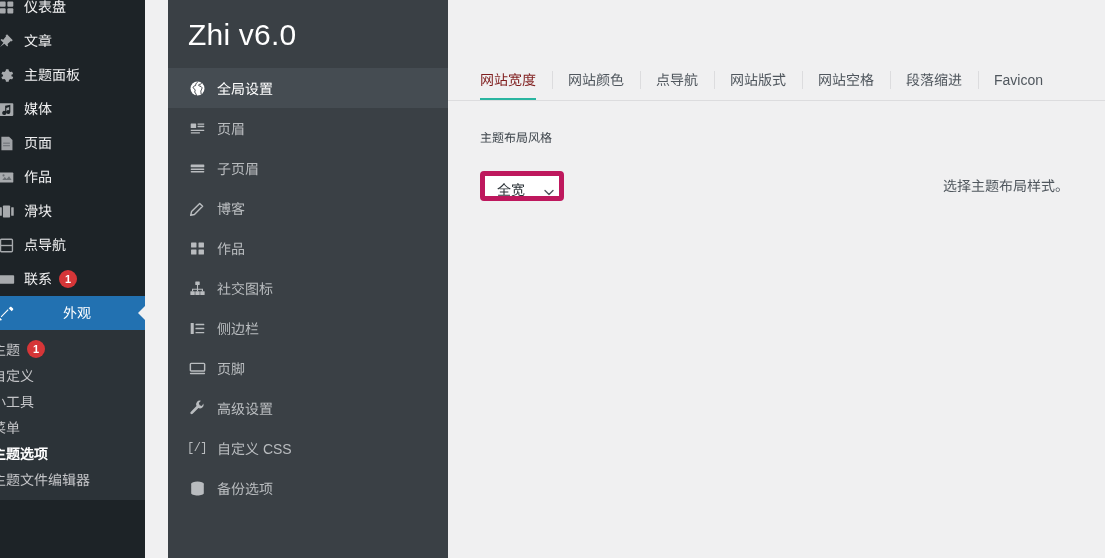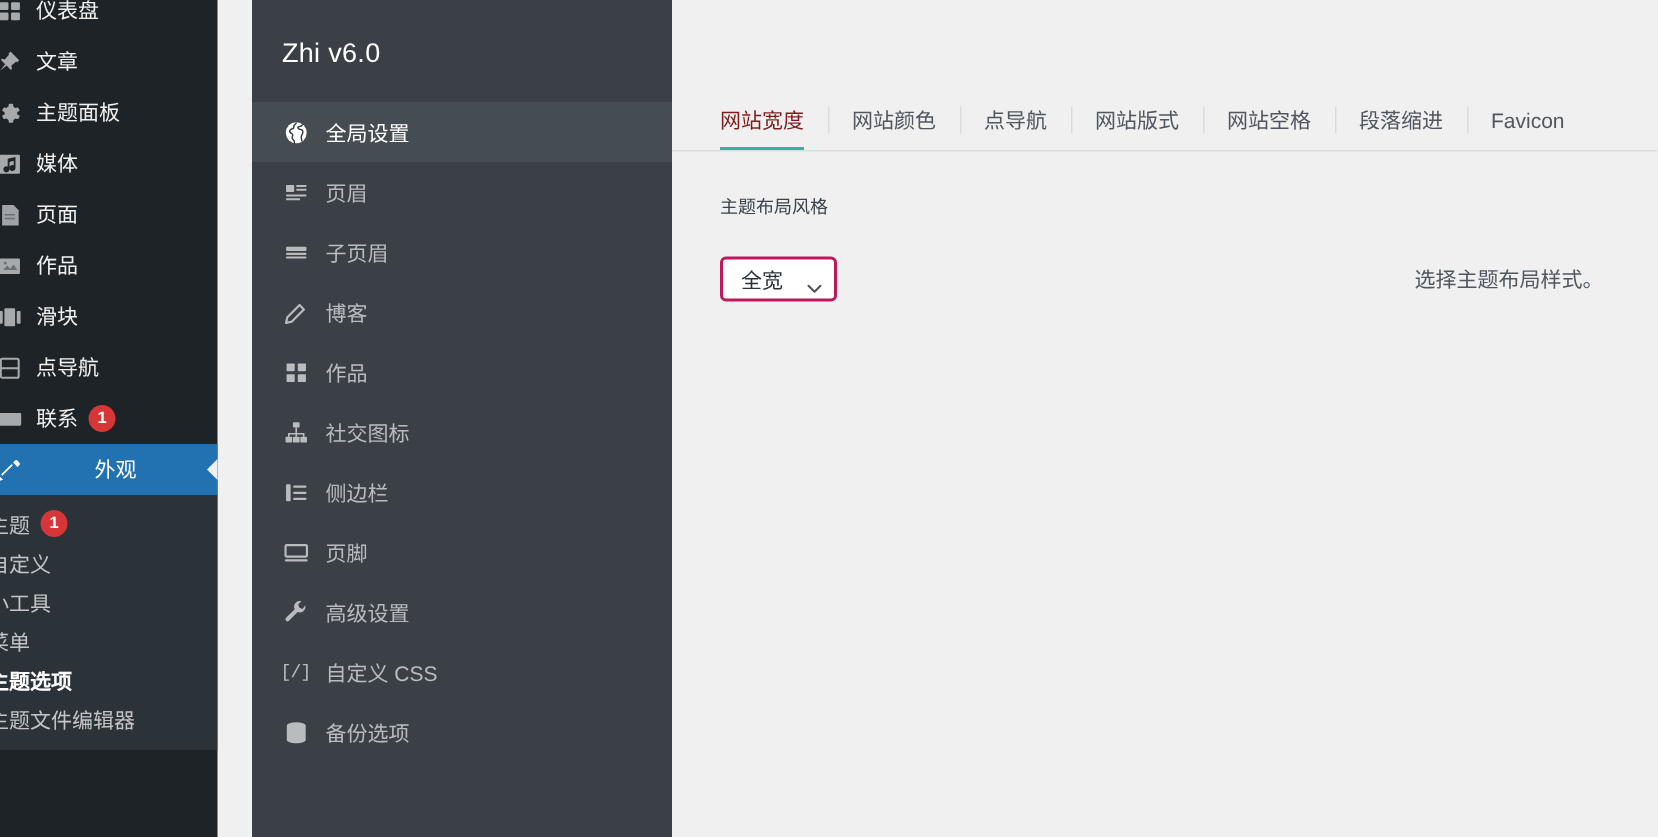--- a/index.html
+++ b/index.html
@@ -131,21 +131,21 @@
     position: absolute;
     left: 168px;
     top: 0;
     width: 280px;
     height: 558px;
     background: #3a4045;
     overflow: hidden;
   }
   .theme-title {
     color: #ffffff;
-    font-size: 18px;
+    font-size: 30px;
     font-weight: 400;
     padding: 20px 0 0 20px;
     line-height: 30px;
     letter-spacing: 0.2px;
   }
   .theme-nav {
     list-style: none;
     margin: 0;
     padding: 0;
     position: absolute;
@@ -263,21 +263,21 @@
     display: inline-block;
   }
   .styled-select {
     appearance: none;
     -webkit-appearance: none;
     -moz-appearance: none;
     min-width: 78px;
     height: 30px;
     padding: 0 34px 0 12px;
     background: #ffffff;
-    border: 2px solid #be185d;
+    border: 5px solid #be185d;
     border-radius: 4px;
     color: #2c3338;
     font-size: 14px;
     font-family: inherit;
     line-height: 28px;
     box-shadow: 0 0 0 transparent;
     cursor: pointer;
   }
   .select-caret {
     position: absolute;

